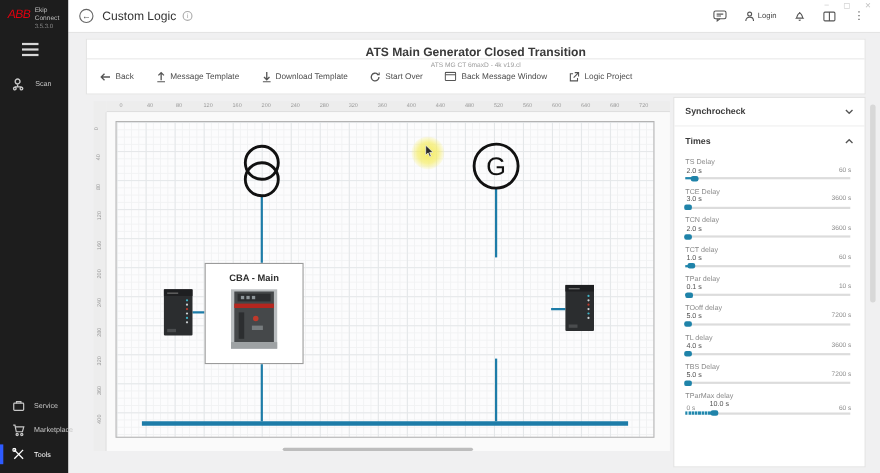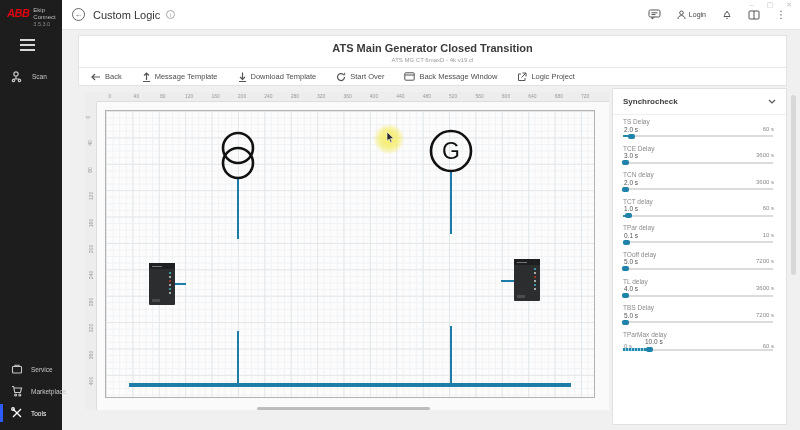--- a/index.html
+++ b/index.html
@@ -4,21 +4,21 @@
 <style>
   * { margin:0; padding:0; box-sizing:border-box; }
   html,body { width:800px; height:430px; overflow:hidden;
     font-family:"Liberation Sans", sans-serif; background:#f0f0f1; }
   #root { position:relative; width:800px; height:430px; }
 
   
   .sidebar { position:absolute; left:0; top:0; width:62px; height:430px;
     background:#1d1d1d; z-index:5; }
   .brand { display:flex; gap:4px; padding:7px 4px 4px 7px; align-items:flex-start; }
-  .abb-logo { color:#e3000f; font-weight:bold; font-style:italic; font-size:11px; letter-spacing:-0.5px; }
+  .abb-logo { color:#e3000f; font-weight:normal; font-style:italic; font-size:11px; letter-spacing:-0.5px; }
   .brand-meta { display:flex; flex-direction:column; }
   .brand-product { font-size:6px; color:#bdbdbd; line-height:7px; }
   .brand-version { font-size:5.5px; color:#8a8a8a; line-height:6px; }
   .hamburger { margin:8px 0 0 20px; width:15px; cursor:pointer; }
   .hamburger div { height:2px; background:#d8d8d8; margin-bottom:3px; }
   .side-item { position:relative; display:flex; align-items:center; gap:8px;
     height:22px; padding-left:11px; color:#c7c7c7; font-size:6.5px; cursor:pointer; }
   .side-item svg { flex:0 0 auto; }
   .side-item.scan { margin-top:14px; }
   .side-bottom { position:absolute; bottom:6px; left:0; right:0; }
@@ -41,21 +41,21 @@
   .kebab { font-size:10px; color:#555; cursor:pointer; line-height:10px; }
   .win-controls { position:absolute; top:1px; right:8px; display:flex; gap:13px;
     font-size:7px; color:#c2c2c2; }
   .win-controls span { cursor:pointer; }
 
   
   .header-card { position:absolute; left:78px; top:35px; width:709px; height:51px;
     background:#ffffff; border:1px solid #e3e3e3; }
   .proj-title { text-align:center; font-size:11px; font-weight:bold; color:#3a3a3a; margin-top:6px; }
   .proj-sub { text-align:center; font-size:6px; color:#9b9b9b; margin-top:3px; }
-  .toolbar { position:absolute; left:0; right:0; bottom:0; height:18px;
+  .toolbar { position:absolute; left:0; right:0; bottom:0; height:32px;
     border-top:1px solid #e8e8e8; display:flex; align-items:center; gap:20px; padding-left:12px; }
   .tool-btn { display:flex; align-items:center; gap:4px; font-size:7.5px; color:#4d4d4d; cursor:pointer; }
   .tool-btn svg { stroke:#555; }
 
   
   .h-ruler { position:absolute; left:97px; top:92px; width:512px; height:10px;
     background:#ededed; border-bottom:1px solid #ddd; overflow:hidden; }
   .h-ruler .tick { position:absolute; top:1px; transform:translateX(-50%);
     font-size:5px; color:#999; }
   .ruler-corner { position:absolute; left:85px; top:92px; width:12px; height:10px; background:#ededed; }
@@ -305,20 +305,36 @@
         <g stroke="#111" stroke-width="2.6" fill="none">
           <circle cx="132" cy="37" r="15"></circle>
           <circle cx="132" cy="52" r="15"></circle>
         </g>
         <g>
           <circle cx="345" cy="40" r="20" stroke="#111" stroke-width="2.6" fill="none"></circle>
           <text x="345" y="48" text-anchor="middle" font-size="23" font-family="Liberation Sans, sans-serif" fill="#111" id="gen-letter">G</text>
         </g>
       </svg>
 
+      <div class="dev-box" style="left:80px; top:128px;">
+        <div class="dev-label">CBA - Main</div>
+        <div class="breaker">
+          <div class="body"></div>
+            <div class="disp">
+              <i></i>
+              <i></i>
+              <i></i>
+            </div>
+            <div class="band"></div>
+          <div class="slot"></div>
+            <div class="btn"></div>
+            <div class="tag"></div>
+            <div class="base"></div>
+        </div>
+      </div>
 
 
       <div class="module" style="left:43px; top:152px;">
         <div class="hdr">
             <i></i>
           </div>
         <div class="leds">
           <i style="background:#3fb6c9"></i>
             <i style="background:#cfd4d6"></i>
             <i style="background:#c0392b"></i>
@@ -352,20 +368,26 @@
   </div>
   <div class="h-scroll"></div>
 
   <aside class="panel">
     <div class="section-row">
       <span class="section-label">Synchrocheck</span>
       <svg width="8" height="5" viewBox="0 0 8 5" fill="none" stroke="#555" stroke-width="1.2">
           <path d="M1 1 L4 4 L7 1"></path>
         </svg>
     </div>
+    <div class="section-row" style="border-bottom:none;">
+      <span class="section-label">Times</span>
+      <svg width="8" height="5" viewBox="0 0 8 5" fill="none" stroke="#555" stroke-width="1.2">
+          <path d="M1 4 L4 1 L7 4"></path>
+        </svg>
+    </div>
     <div class="sliders">
         <div class="slider-row">
           <span class="s-label">TS Delay</span>
           <span class="s-value">2.0 s</span>
           <span class="s-max">60 s</span>
           <span class="s-track">
             <span class="s-fill" style="width: 5%;"></span>
             <span class="s-thumb" style="left: calc(5% - 3px);"></span>
           </span>
         </div>

